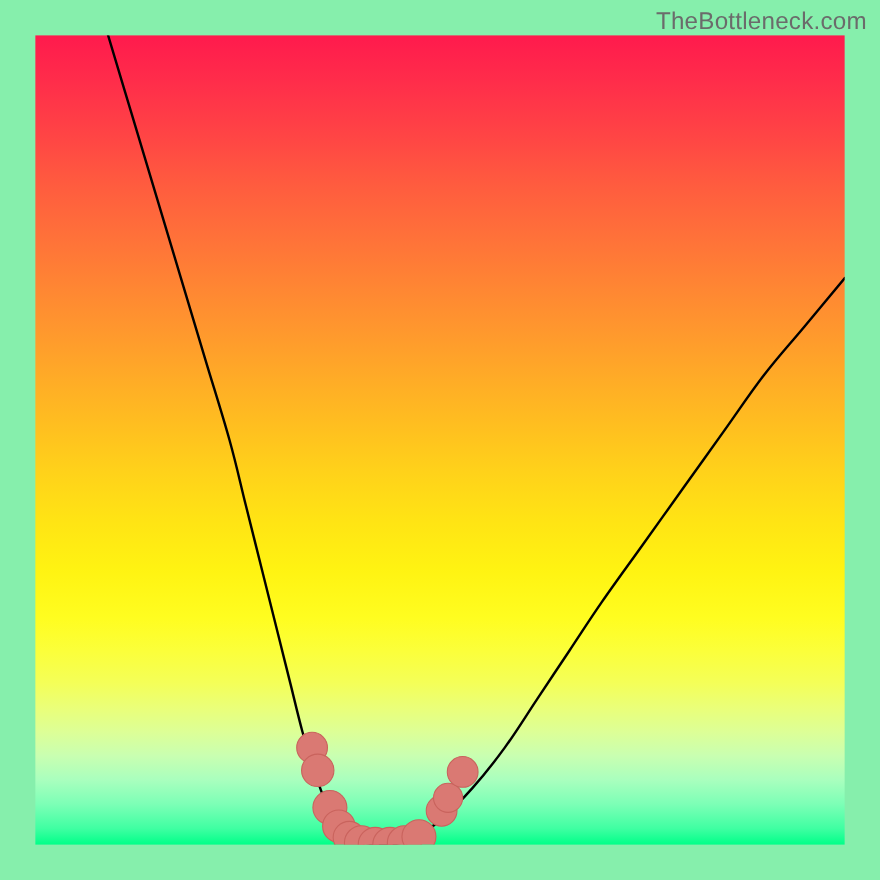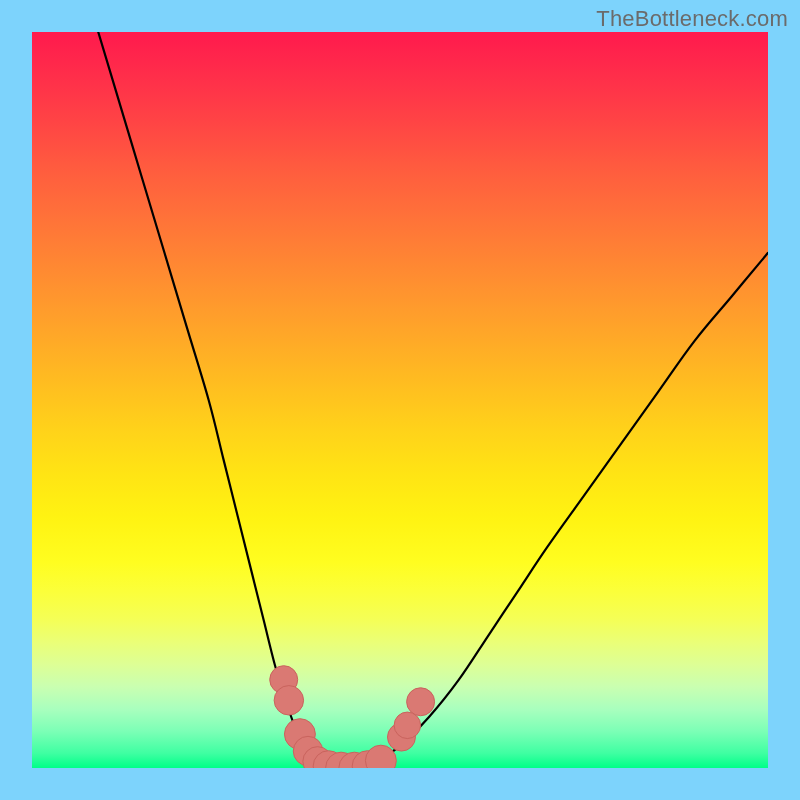--- a/index.html
+++ b/index.html
@@ -10,21 +10,21 @@
     background: #000;
     overflow: hidden;
     font-family: Arial, Helvetica, sans-serif;
   }
   .frame {
     position: absolute;
     left: 0;
     top: 0;
     width: 800px;
     height: 800px;
-    background: #7dd3fc;
+    background: #86efac;
   }
   .plot-area {
     position: absolute;
     left: 32px;
     top: 32px;
     width: 736px;
     height: 736px;
     overflow: hidden;
   }
   .gradient {

